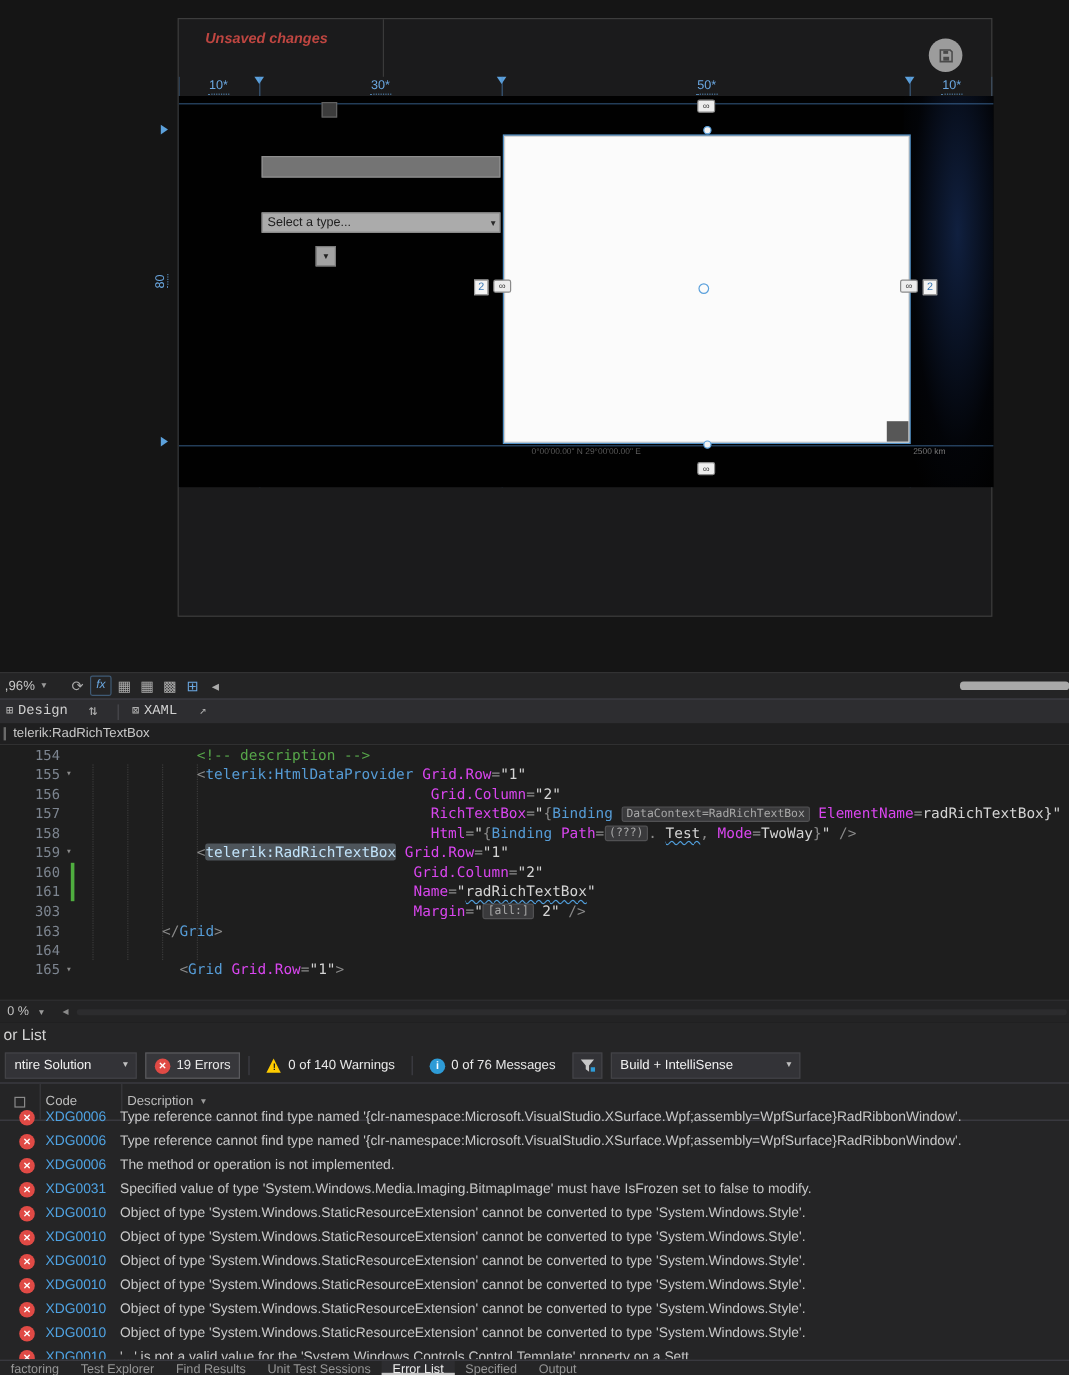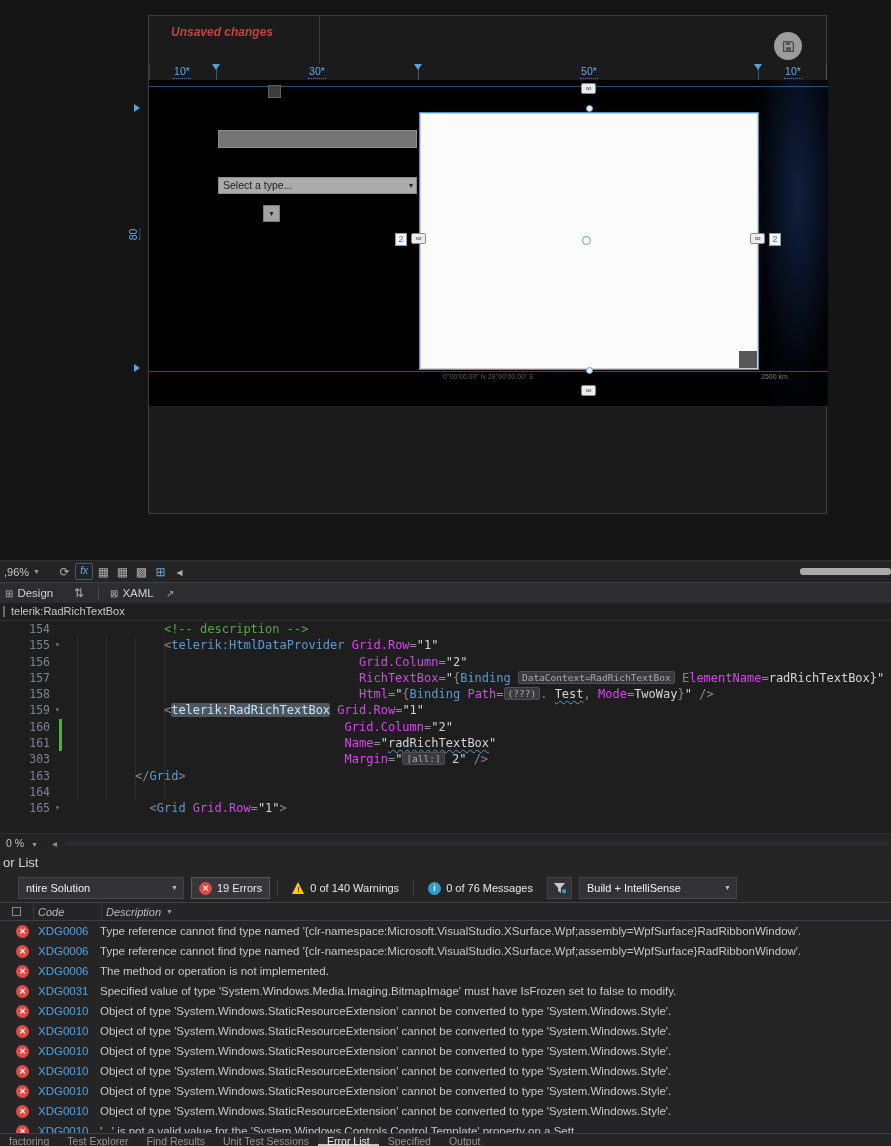--- a/index.html
+++ b/index.html
@@ -39,21 +39,21 @@
   #designer-toolbar{position:absolute;left:0;top:560px;width:891px;height:22px;background:#242425;border-top:1px solid #323233;box-sizing:border-box;display:flex;align-items:center;}
   #zoom-combo{display:flex;align-items:center;height:18px;padding:0 4px;color:#c8c8c8;font-size:11px;}
   #zoom-combo .caret{font-size:7px;color:#9a9a9a;margin-left:4px;}
   .dt-icon{display:inline-block;width:17px;text-align:center;color:#ababab;font-size:12px;line-height:18px;margin-left:2px;}
   .dt-icon.accent{color:#6aa7e0;}
   .dt-icon.fxbox{font-size:10px;font-style:italic;border:1px solid #3f5a75;border-radius:2px;width:16px;line-height:14px;height:15px;}
   #designer-scrollbar{position:absolute;left:800px;top:7px;width:91px;height:7px;border-radius:3px;background:#a9a9a9;}
 
   
   #view-tabs{position:absolute;left:0;top:582px;width:891px;height:21px;background:#2d2d30;border-top:1px solid #3f3f46;box-sizing:border-box;font-size:11.5px;}
-  .vt{position:absolute;top:0;height:21px;line-height:20px;color:#d0d0d0;}
+  .vt{position:absolute;top:0;height:21px;line-height:20px;color:#d0d0d0;font-family:Liberation Mono, monospace;}
   .vt .ticon{color:#b0b0b0;font-size:10px;margin-right:4px;}
   .vt-sep{position:absolute;top:4px;width:1px;height:13px;background:#4a4a4f;}
 
   
   #breadcrumb{position:absolute;left:0;top:603px;width:891px;height:18px;background:#1f1f20;border-bottom:1px solid #303031;box-sizing:border-box;font-size:11px;line-height:17px;color:#c8c8c8;}
   #breadcrumb .bar{position:absolute;left:3px;top:3px;width:2px;height:11px;background:#6a6a6a;}
   #breadcrumb .txt{position:absolute;left:11px;top:0;}
 
   
   #editor{position:absolute;left:0;top:621px;width:891px;height:212px;background:#1e1e1e;overflow:hidden;
@@ -76,32 +76,32 @@
   #editor-zoom .caret{font-size:7px;color:#9a9a9a;margin-left:4px;}
   #scroll-left-btn{position:absolute;left:52px;top:2px;color:#8a8a8a;font-size:10px;line-height:15px;}
   #editor-hscroll{position:absolute;left:64px;right:2px;top:7px;height:5px;background:#2c2c2e;border-radius:2px;}
 
   
   #error-panel{position:absolute;left:0;top:852px;width:891px;height:281px;background:#252526;overflow:hidden;}
   #panel-title{position:absolute;left:3px;top:3px;font-size:13px;color:#d4d4d4;}
   #el-toolbar{position:absolute;left:0;top:22px;width:891px;height:28px;display:flex;align-items:center;gap:7px;}
   .dropdown{height:22px;background:#333337;border:1px solid #434346;box-sizing:border-box;color:#f1f1f1;font-size:11px;line-height:20px;padding:0 18px 0 7px;position:relative;}
   .dropdown .caret{position:absolute;right:5px;top:0;font-size:7px;color:#c0c0c0;line-height:20px;}
-  #scope-dd{width:166px;margin-left:18px;}
+  #scope-dd{width:110px;margin-left:4px;}
   #build-dd{width:158px;}
   .tgl{display:flex;align-items:center;gap:5px;height:22px;padding:0 7px;font-size:11px;color:#e8e8e8;box-sizing:border-box;}
   .tgl.boxed{background:#37373b;border:1px solid #5a5a5e;}
   .tb-sep{width:1px;height:16px;background:#3f3f46;}
   .err-icon{display:inline-flex;width:13px;height:13px;min-width:13px;border-radius:50%;background:#e04a45;color:#fff;font-size:8px;font-weight:bold;align-items:center;justify-content:center;}
   .warn-icon{position:relative;display:inline-block;width:13px;height:12px;}
   .warn-icon i{position:absolute;left:0;top:0;width:0;height:0;border-left:6.5px solid transparent;border-right:6.5px solid transparent;border-bottom:12px solid #fc0;}
   .warn-icon b{position:absolute;left:5px;top:3px;font-size:8px;color:#1e1e1e;font-style:normal;}
   .info-icon{display:inline-flex;width:13px;height:13px;border-radius:50%;background:#2e9bd6;color:#fff;font-size:9px;font-weight:bold;align-items:center;justify-content:center;}
   #filter-btn{width:25px;height:22px;background:#333337;border:1px solid #434346;box-sizing:border-box;display:flex;align-items:center;justify-content:center;}
-  #el-header{position:absolute;left:0;top:50px;width:891px;height:19px;border-top:1px solid #3f3f46;border-bottom:1px solid #3f3f46;box-sizing:border-box;font-size:11px;color:#bcbcbc;display:flex;align-items:center;font-style:italic;}
+  #el-header{position:absolute;left:0;top:50px;width:891px;height:32px;border-top:1px solid #3f3f46;border-bottom:1px solid #3f3f46;box-sizing:border-box;font-size:11px;color:#bcbcbc;display:flex;align-items:center;}
   .hcell{height:100%;display:flex;align-items:center;box-sizing:border-box;border-right:1px solid #38383c;padding:0 4px;}
   #hc-sev{width:34px;justify-content:center;}
   #hc-code{width:68px;}
   #hc-desc{flex:1;border-right:none;}
   #hc-desc .sort{font-size:7px;color:#9a9a9a;margin-left:5px;}
   #error-rows{position:absolute;left:0;top:69px;width:891px;height:212px;overflow:hidden;}
   .err-row{position:relative;height:20px;display:flex;align-items:center;}
   .err-row .err-icon{margin-left:16px;}
   .err-code{width:62px;margin-left:9px;color:#4fa3e3;font-size:11.5px;}
   .err-desc{color:#c8c8c8;font-size:11.5px;white-space:nowrap;overflow:hidden;}

